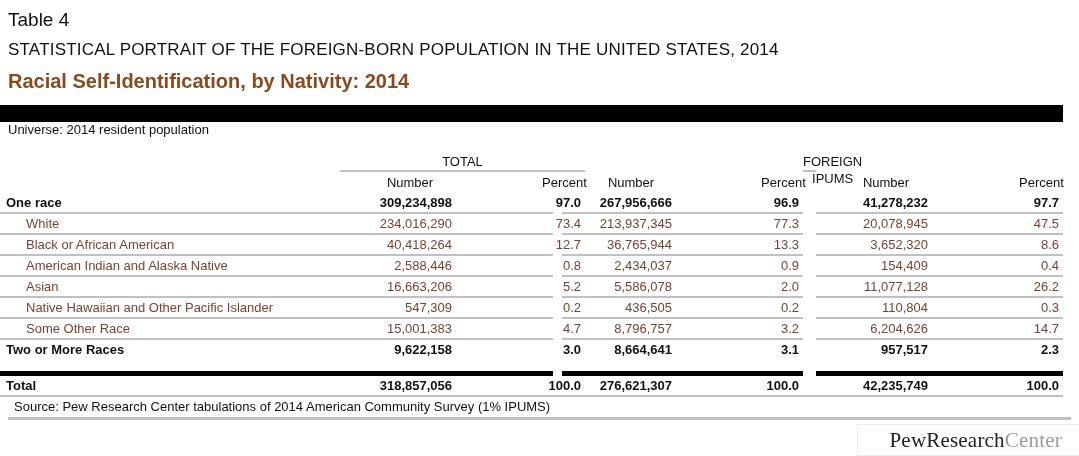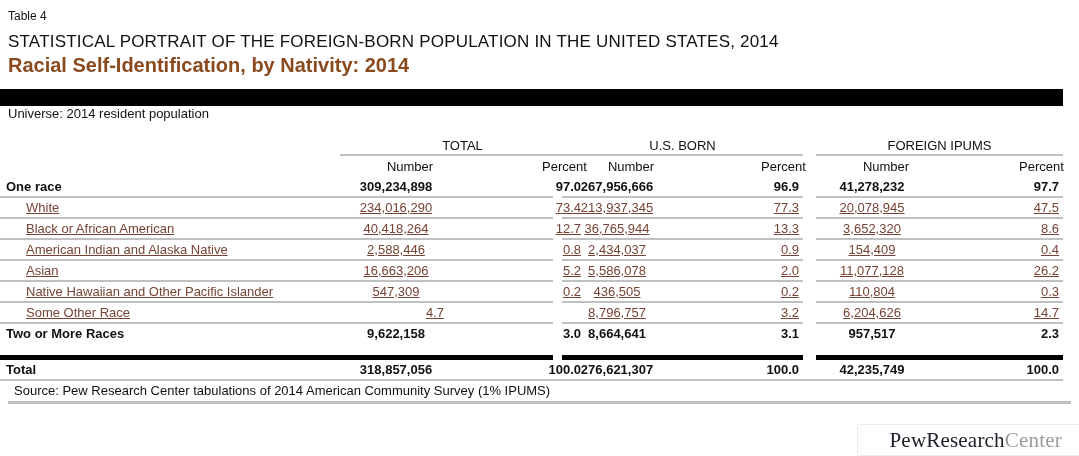--- a/index.html
+++ b/index.html
@@ -8,41 +8,41 @@
     --grid:#c0c0c0;
     --ink:#111111;
   }
   *{box-sizing:border-box;}
   html,body{margin:0;padding:0;}
   body{
     width:1079px;height:456px;position:relative;overflow:hidden;
     background:#ffffff;color:var(--ink);
     font-family:"Liberation Sans","DejaVu Sans",sans-serif;
   }
-  .table-label{margin:9px 0 0 8px;font-size:12px;}
+  .table-label{margin:9px 0 0 8px;font-size:19px;}
   .main-title{margin:9px 0 0 8px;font-size:17px;letter-spacing:.2px;}
-  .sub-title{margin:2px 0 0 8px;font-size:20px;font-weight:bold;color:var(--brown-title);}
+  .sub-title{margin:10px 0 0 8px;font-size:20px;font-weight:bold;color:var(--brown-title);}
   .black-bar{margin-top:12px;width:1063px;height:17px;background:#000;}
   .universe{margin:0 0 0 8px;font-size:13px;}
 
   .datatable{margin-top:16px;width:1063px;font-size:13px;}
   .trow{display:grid;grid-template-columns:553px 9px 241px 13px 247px;width:1063px;}
   .blk{display:grid;height:21px;line-height:19px;gap:32px;}
   .b1{grid-template-columns:308px 140px 105px;}
   .b2{grid-template-columns:138px 103px;}
   .b3{grid-template-columns:140px 107px;}
   .bh1{grid-template-columns:308px 245px;}
   .sep{border-bottom:2px solid var(--grid);}
   .sepk{border-bottom:5px solid #000;height:36px;}
   .cell{overflow:hidden;white-space:nowrap;}
   .label{padding-left:6px;}
   .sub .label{padding-left:26px;}
-  .num{text-align:center;padding-right:28px;}
+  .num{text-align:right;padding-right:28px;}
   .pct{text-align:right;padding-right:36px;}
-  .sub{color:var(--brown-row);text-decoration:underline;}
+  .sub{color:var(--brown-row);}
   .boldrow{font-weight:bold;}
   .ghead .blk{height:19px;line-height:17px;}
   .gname{text-align:center;}
   .shead .blk{height:21px;line-height:21px;}
   .ch{text-align:center;}
   .totalrow{border-bottom:2px solid var(--grid);}
   .totalrow .blk{height:19px;}
 
   .source-row{
     width:1063px;border-bottom:3px solid var(--grid);
@@ -68,21 +68,20 @@
 <div class="universe">Universe: 2014 resident population</div>
 
 <div class="datatable">
 
   <div class="trow ghead">
     <div class="blk bh1">
       <div class="cell"></div>
       <div class="cell gname sep">TOTAL</div>
     </div>
     <div></div>
-    <div class="blk gname sep">U.S. BORN</div>
     <div></div>
     <div class="blk gname sep">FOREIGN IPUMS</div>
   </div>
 
   <div class="trow shead">
     <div class="blk b1">
       <div class="cell"></div>
       <div class="cell ch">Number</div>
       <div class="cell ch">Percent</div>
     </div>
@@ -202,20 +201,21 @@
     <div></div>
     <div class="blk b3 sep">
       <div class="cell num">110,804</div>
       <div class="cell pct">0.3</div>
     </div>
   </div>
 
   <div class="trow sub">
     <div class="blk b1 sep">
       <div class="cell label">Some Other Race</div>
+      <div class="cell num">15,001,383</div>
       <div class="cell pct">4.7</div>
     </div>
     <div></div>
     <div class="blk b2 sep">
       <div class="cell num">8,796,757</div>
       <div class="cell pct">3.2</div>
     </div>
     <div></div>
     <div class="blk b3 sep">
       <div class="cell num">6,204,626</div>

